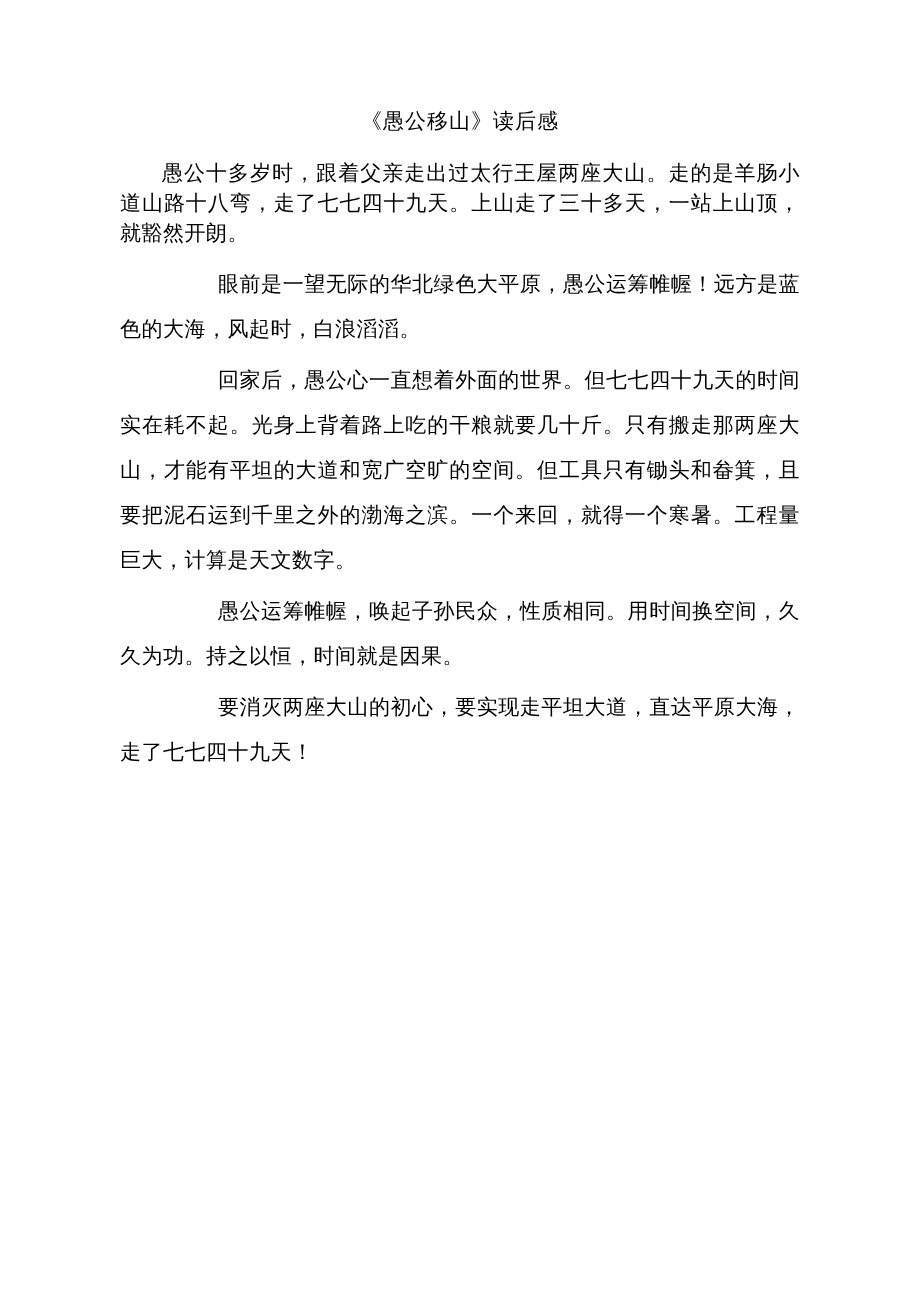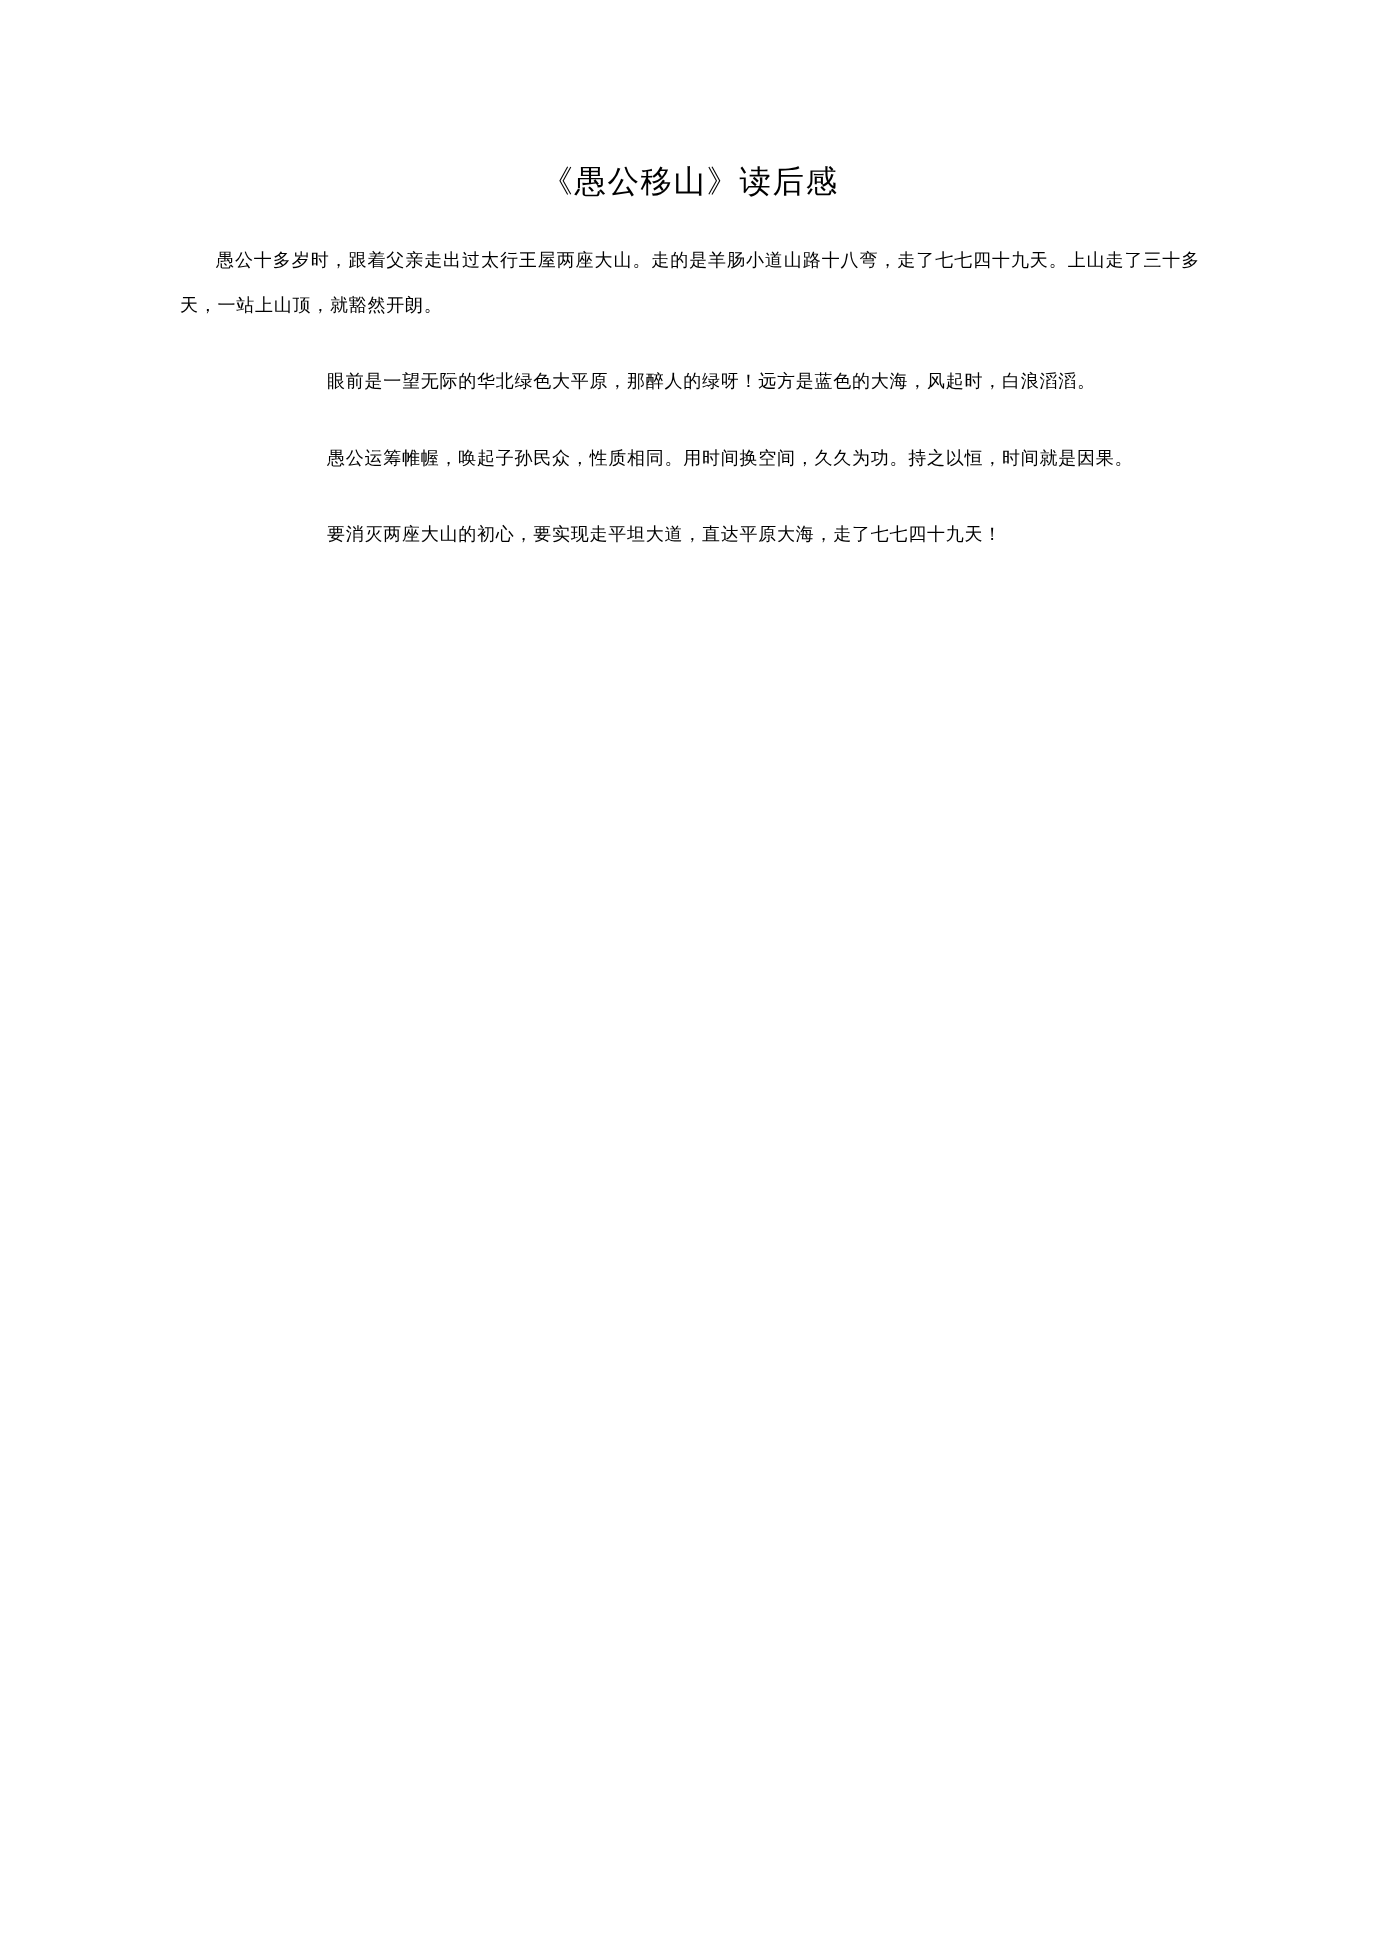--- a/index.html
+++ b/index.html
@@ -20,21 +20,21 @@
   }
   .doc-title {
     font-size: 21px;
     font-weight: normal;
     text-align: center;
     margin: 0 0 22px 0;
     line-height: 30px;
     letter-spacing: 1px;
   }
   .para {
-    font-size: 12px;
+    font-size: 21px;
     margin: 0 0 6px 0;
     text-align: justify;
     text-justify: inter-ideograph;
     letter-spacing: 0.5px;
     word-break: break-all;
   }
   .para-first {
     line-height: 30px;
     text-indent: 2em;
     margin-bottom: 14px;
@@ -45,21 +45,22 @@
   }
 </style>
 </head>
 <body>
 
 <div class="page">
   <h1 class="doc-title">《愚公移山》读后感</h1>
 
   <p class="para para-first">愚公十多岁时，跟着父亲走出过太行王屋两座大山。走的是羊肠小道山路十八弯，走了七七四十九天。上山走了三十多天，一站上山顶，就豁然开朗。</p>
 
-  <p class="para para-wide">眼前是一望无际的华北绿色大平原，那醉人的绿呀！远方是蓝色的大海，风起时，白浪滔滔。</p>
+  <p class="para para-wide">眼前是一望无际的华北绿色大平原，愚公运筹帷幄！远方是蓝色的大海，风起时，白浪滔滔。</p>
 
+  <p class="para para-wide">回家后，愚公心一直想着外面的世界。但七七四十九天的时间实在耗不起。光身上背着路上吃的干粮就要几十斤。只有搬走那两座大山，才能有平坦的大道和宽广空旷的空间。但工具只有锄头和畚箕，且要把泥石运到千里之外的渤海之滨。一个来回，就得一个寒暑。工程量巨大，计算是天文数字。</p>
 
 
   <p class="para para-wide">愚公运筹帷幄，唤起子孙民众，性质相同。用时间换空间，久久为功。持之以恒，时间就是因果。</p>
 
 
   <p class="para para-wide">要消灭两座大山的初心，要实现走平坦大道，直达平原大海，走了七七四十九天！</p>
 </div>
 
 </body></html>

